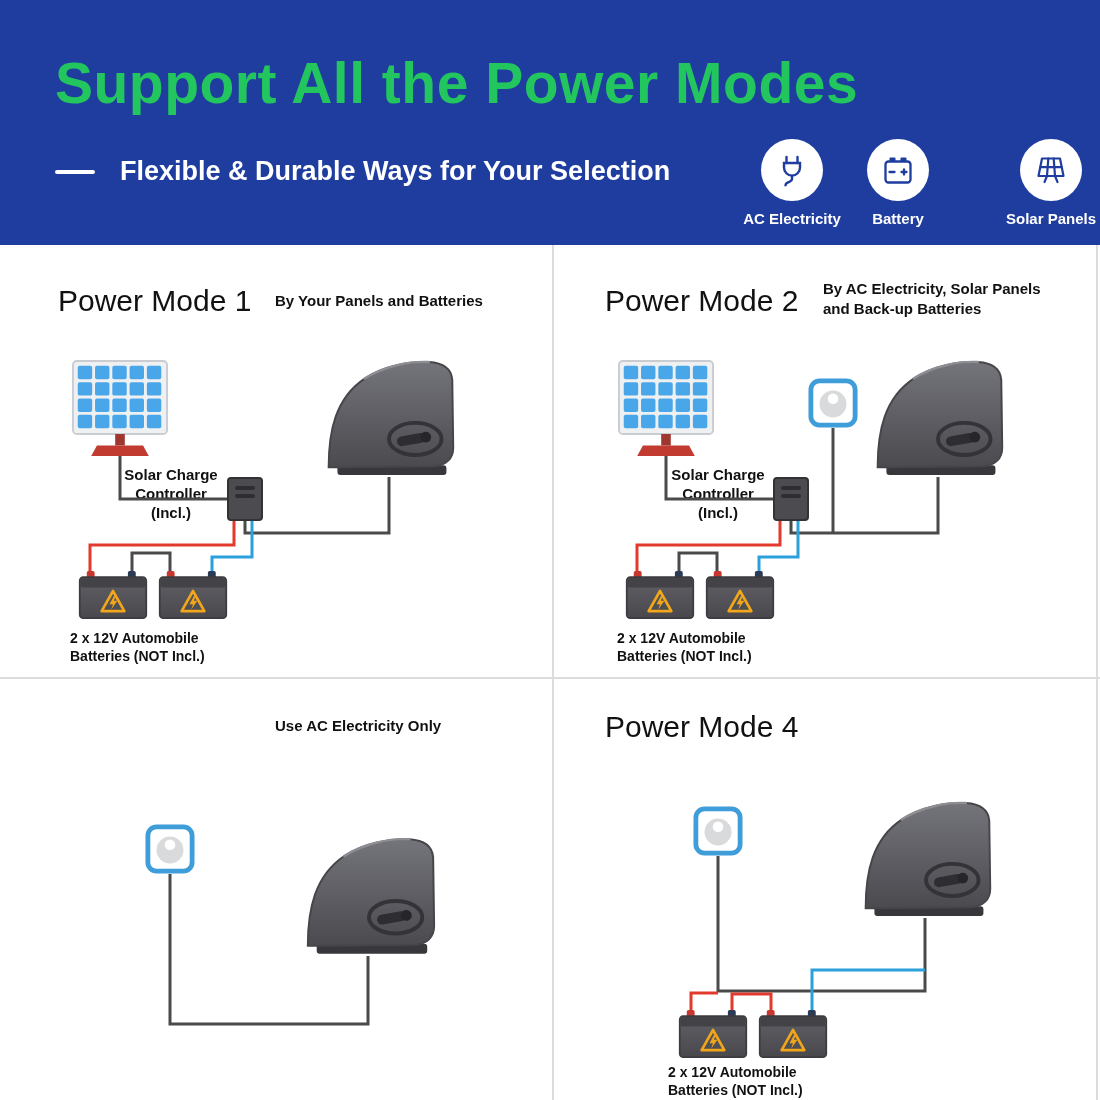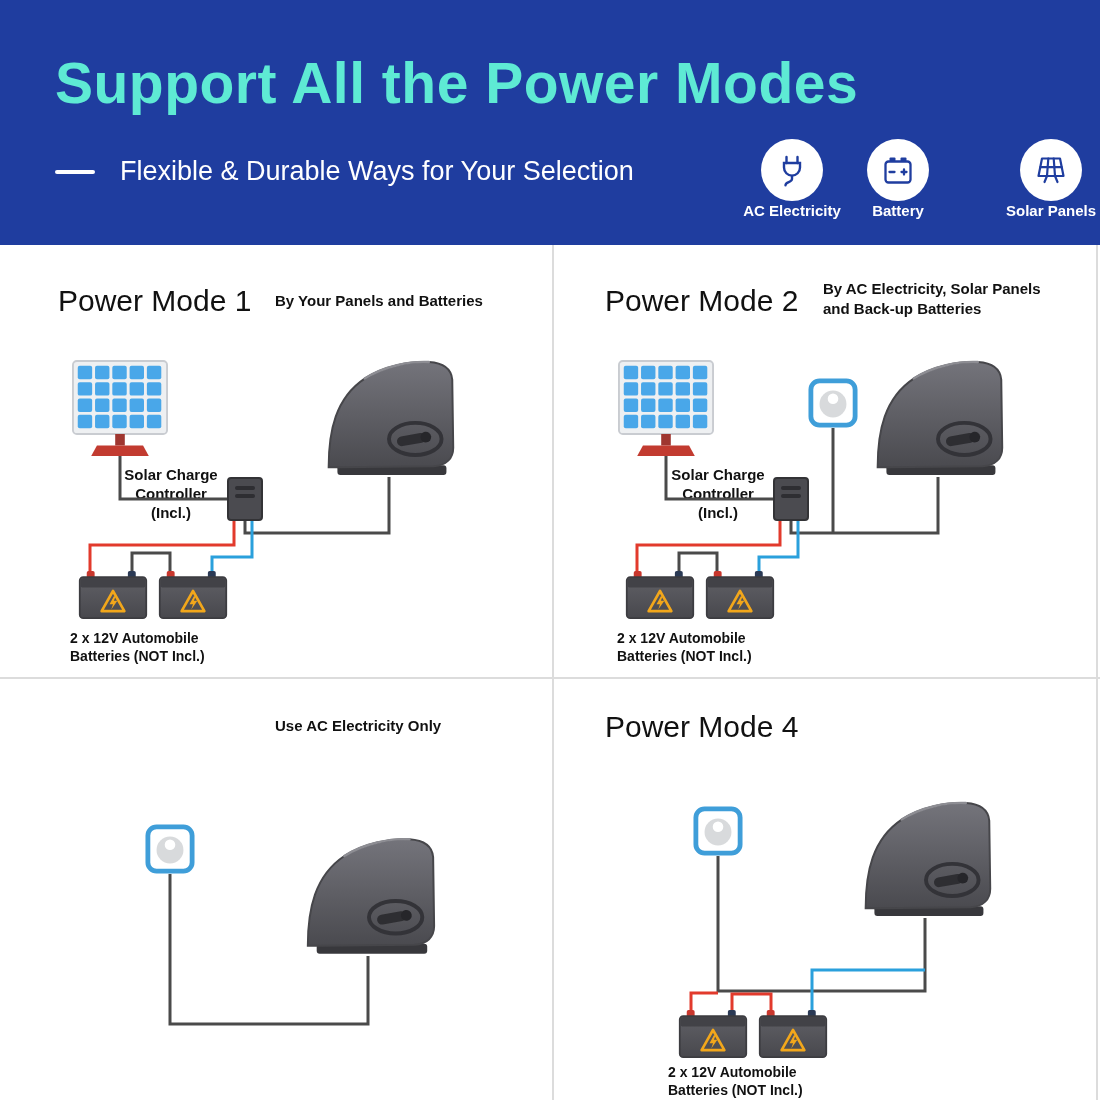--- a/index.html
+++ b/index.html
@@ -2,27 +2,27 @@
 <html><head>
 <meta charset="utf-8">
 <style>
   * { margin:0; padding:0; box-sizing:border-box; }
   html,body { background:#ffffff; }
   body { font-family:"Liberation Sans", sans-serif; }
   #page { position:relative; width:1100px; height:1100px; background:#ffffff; overflow:hidden; }
 
   
   #header { position:absolute; left:0; top:0; width:1100px; height:245px; background:#1f3d9f; }
-  #title { position:absolute; left:55px; top:50px; font-size:57px; font-weight:bold; color:#5eead4; letter-spacing:.5px; white-space:nowrap; }
+  #title { position:absolute; left:55px; top:50px; font-size:57px; font-weight:bold; color:#22c55e; letter-spacing:.5px; white-space:nowrap; }
   #subtitle-dash { position:absolute; left:55px; top:170px; width:40px; height:4px; background:#ffffff; border-radius:2px; }
-  #subtitle { position:absolute; left:120px; top:156px; font-size:27px; font-weight:normal; color:#ffffff; white-space:nowrap; }
+  #subtitle { position:absolute; left:120px; top:156px; font-size:27px; font-weight:bold; color:#ffffff; white-space:nowrap; }
 
   .picon { position:absolute; top:139px; width:116px; text-align:center; }
   .picon .circ { width:62px; height:62px; border-radius:50%; background:#ffffff; margin:0 auto; display:flex; align-items:center; justify-content:center; }
-  .picon .plabel { margin-top:1px; font-size:15px; font-weight:bold; color:#ffffff; white-space:nowrap; }
+  .picon .plabel { margin-top:9px; font-size:15px; font-weight:bold; color:#ffffff; white-space:nowrap; }
 
   
   .mode-title { position:absolute; font-size:30px; font-weight:normal; color:#111111; white-space:nowrap;margin-left:20px; }
   .mode-desc  { position:absolute; font-size:15px; font-weight:bold; color:#111111; line-height:1.3; }
   .small-label{ position:absolute; font-size:15px; font-weight:bold; color:#111111; text-align:center; line-height:1.26; }
   .batt-label { position:absolute; font-size:14px; font-weight:bold; color:#111111; text-align:left; line-height:1.28; }
 
   .divider { position:absolute; background:#dcdcdc; }
   svg.quad { position:absolute; display:block; }
 </style>

